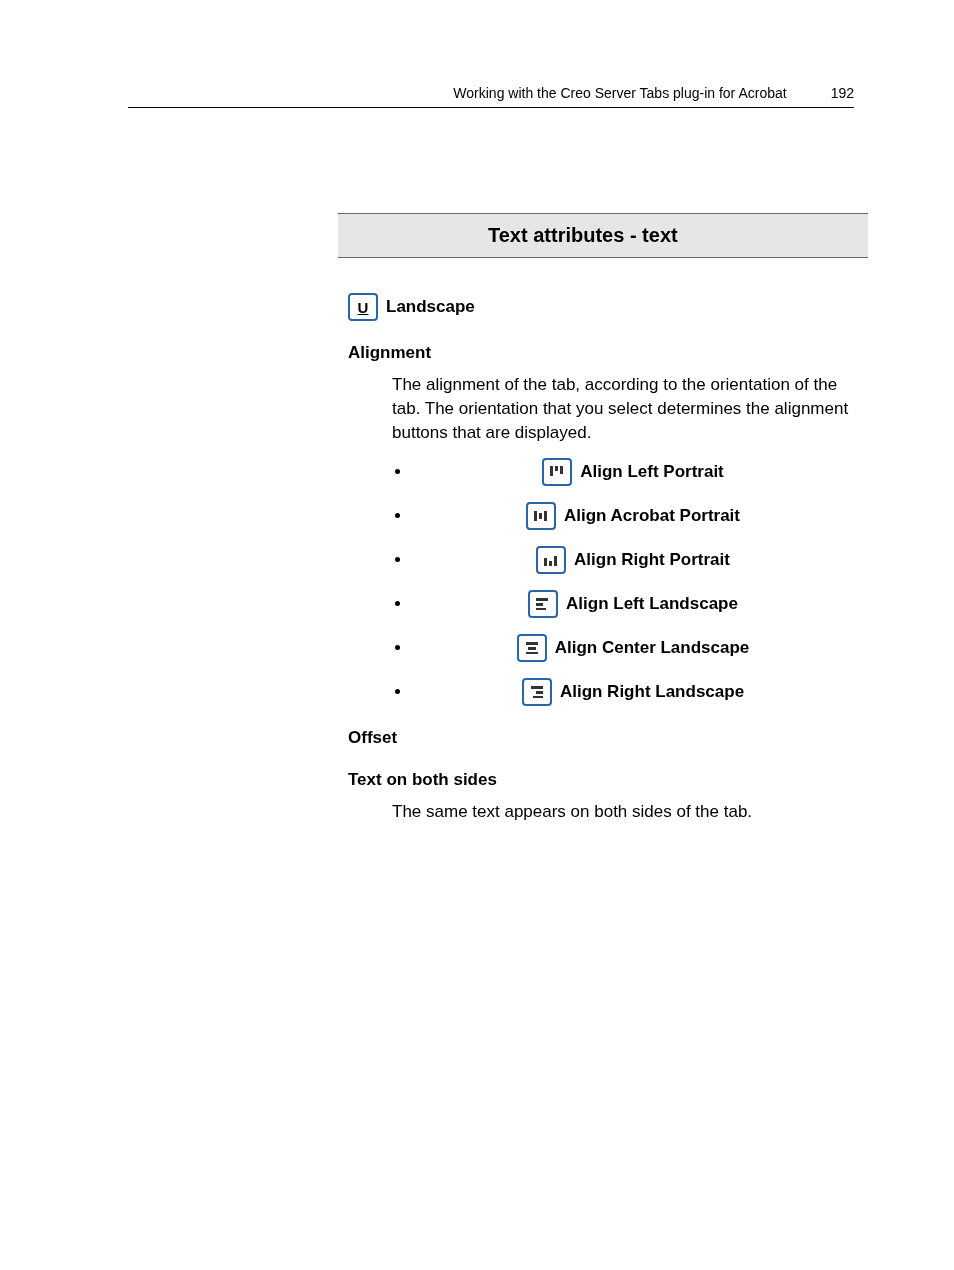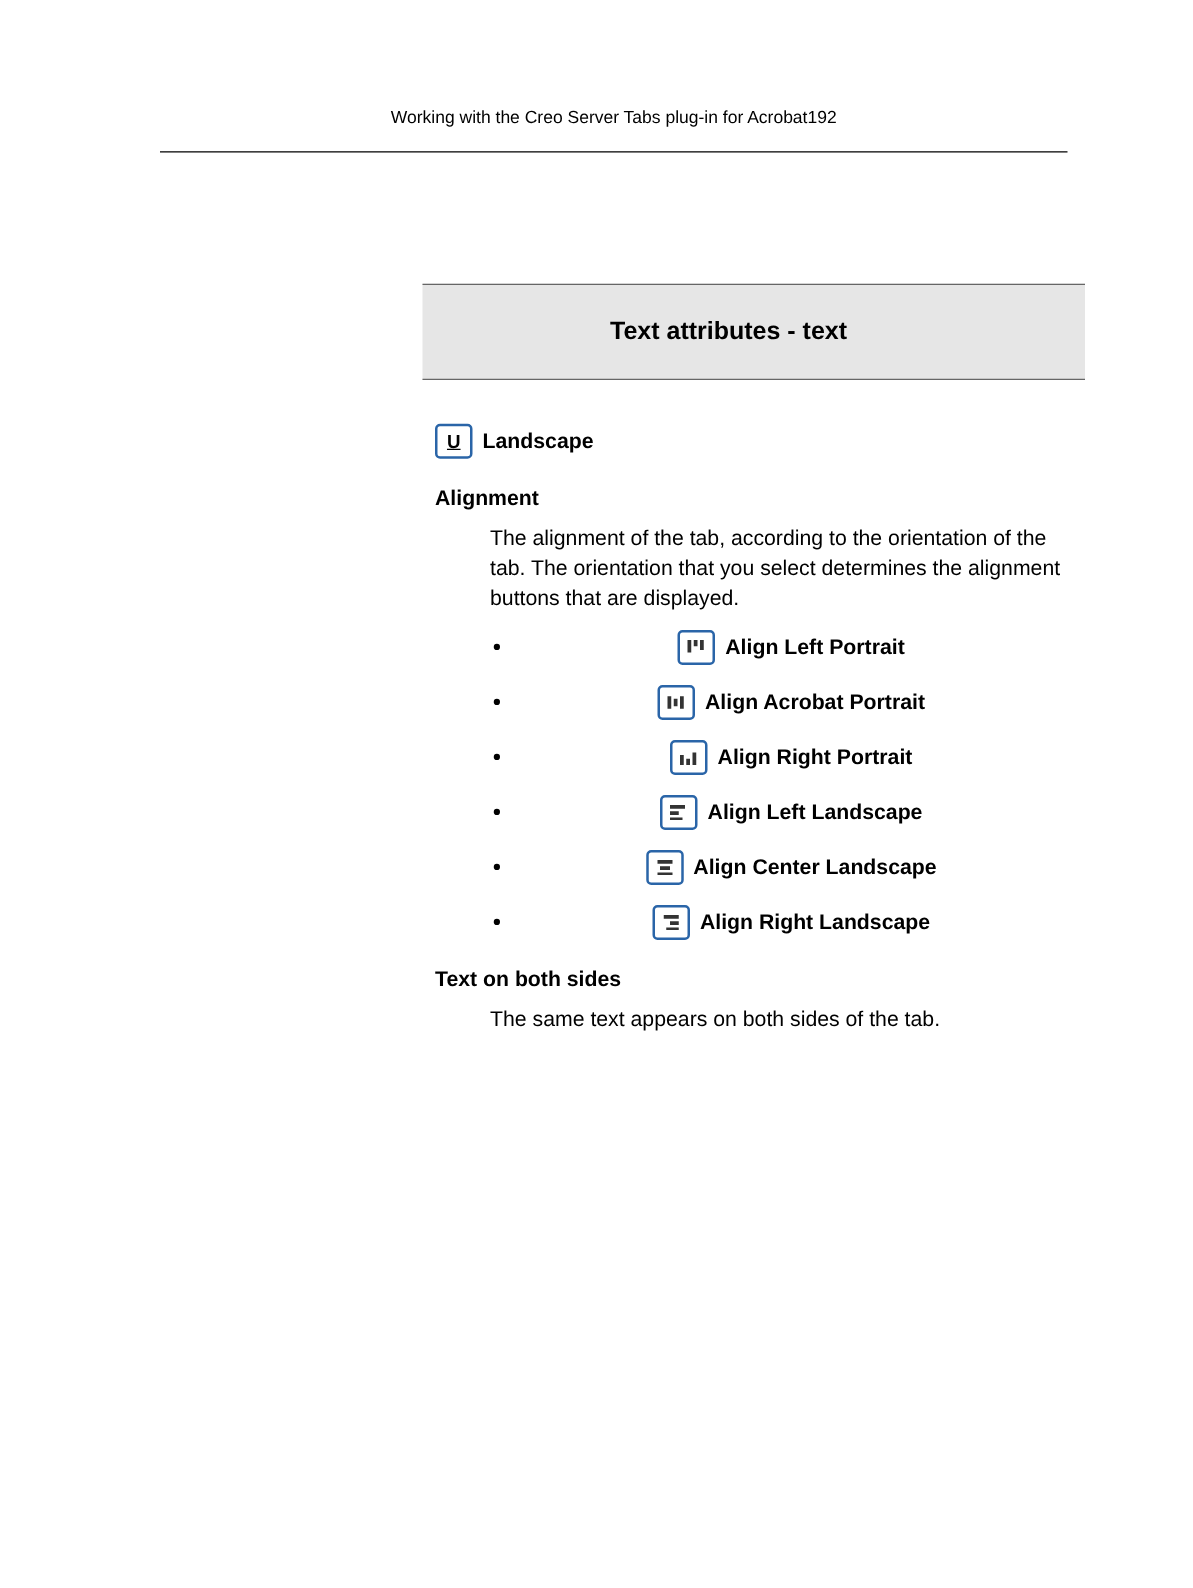--- a/index.html
+++ b/index.html
@@ -10,35 +10,36 @@
     color: #000;
     background: #fff;
     width: 954px;
   }
   .page {
     padding: 85px 100px 60px 128px;
     box-sizing: border-box;
   }
   .header-row {
     display: flex;
-    justify-content: center;
+    justify-content: flex-end;
     font-size: 14px;
     color: #000;
-    padding-bottom: 20px;
+    padding-bottom: 6px;
     border-bottom: 1px solid #000;
     margin-bottom: 105px;
+    gap: 44px;
   }
   .content-col {
     margin-left: 220px; 
   }
   .section-title-box {
     border-top: 1px solid #666;
     border-bottom: 1px solid #666;
     background: #e6e6e6;
-    padding: 26px 150px;
+    padding: 10px 150px;
     font-size: 20px;
     font-weight: bold;
     margin-left: -10px;
     margin-right: -14px;
     margin-bottom: 35px;
   }
   .def-block {
     margin-bottom: 22px;
   }
   .def-label {
@@ -193,20 +194,21 @@
                   </svg>
               </span>
               <span class="def-label">Align Right Landscape</span>
             </span>
           </li>
         </ul>
       </div>
     </div>
 
     <div class="def-block">
+      <div class="def-label">Offset</div>
     </div>
 
 
     <div class="def-block">
       <div class="def-label">Text on both sides</div>
       <div class="def-body">The same text appears on both sides of the tab.</div>
     </div>
 
   </div>
 </div>

